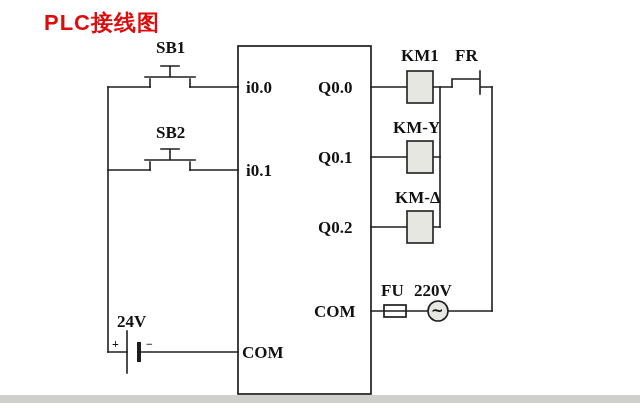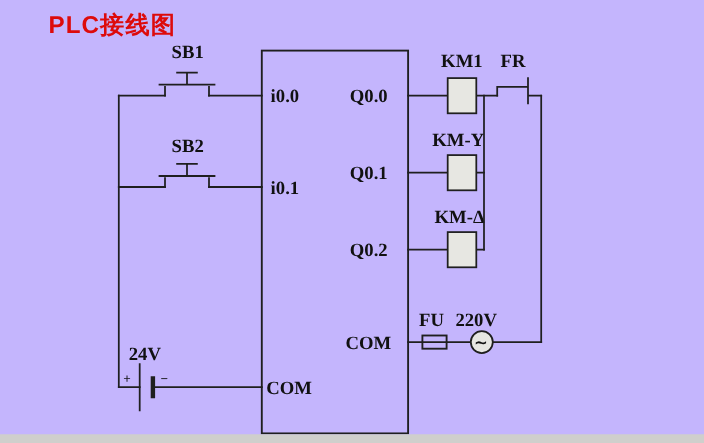--- a/index.html
+++ b/index.html
@@ -1,18 +1,18 @@
 <!DOCTYPE html>
 <html><head>
 <meta charset="utf-8">
 <style>
   html,body { margin:0; padding:0; background:#cfcfcc; }
   .canvas {
     width:640px; height:395px;
-    background:#c4b5fd;
+    background:#ffffff;
     position:relative;
     overflow:hidden;
     font-family:"Liberation Serif", serif;
   }
   svg { display:block; }
   .wire   { stroke:#1f1f1f; stroke-width:1.6; fill:none; stroke-linecap:square; }
   .wire-thick { stroke:#1f1f1f; stroke-width:4; fill:none; stroke-linecap:butt; }
   .box    { fill:none; stroke:#1f1f1f; stroke-width:1.7; }
   .coil   { fill:#e7e7e2; stroke:#1f1f1f; stroke-width:1.6; }
   .node   { fill:#e7e7e2; stroke:#1f1f1f; stroke-width:1.6; }

